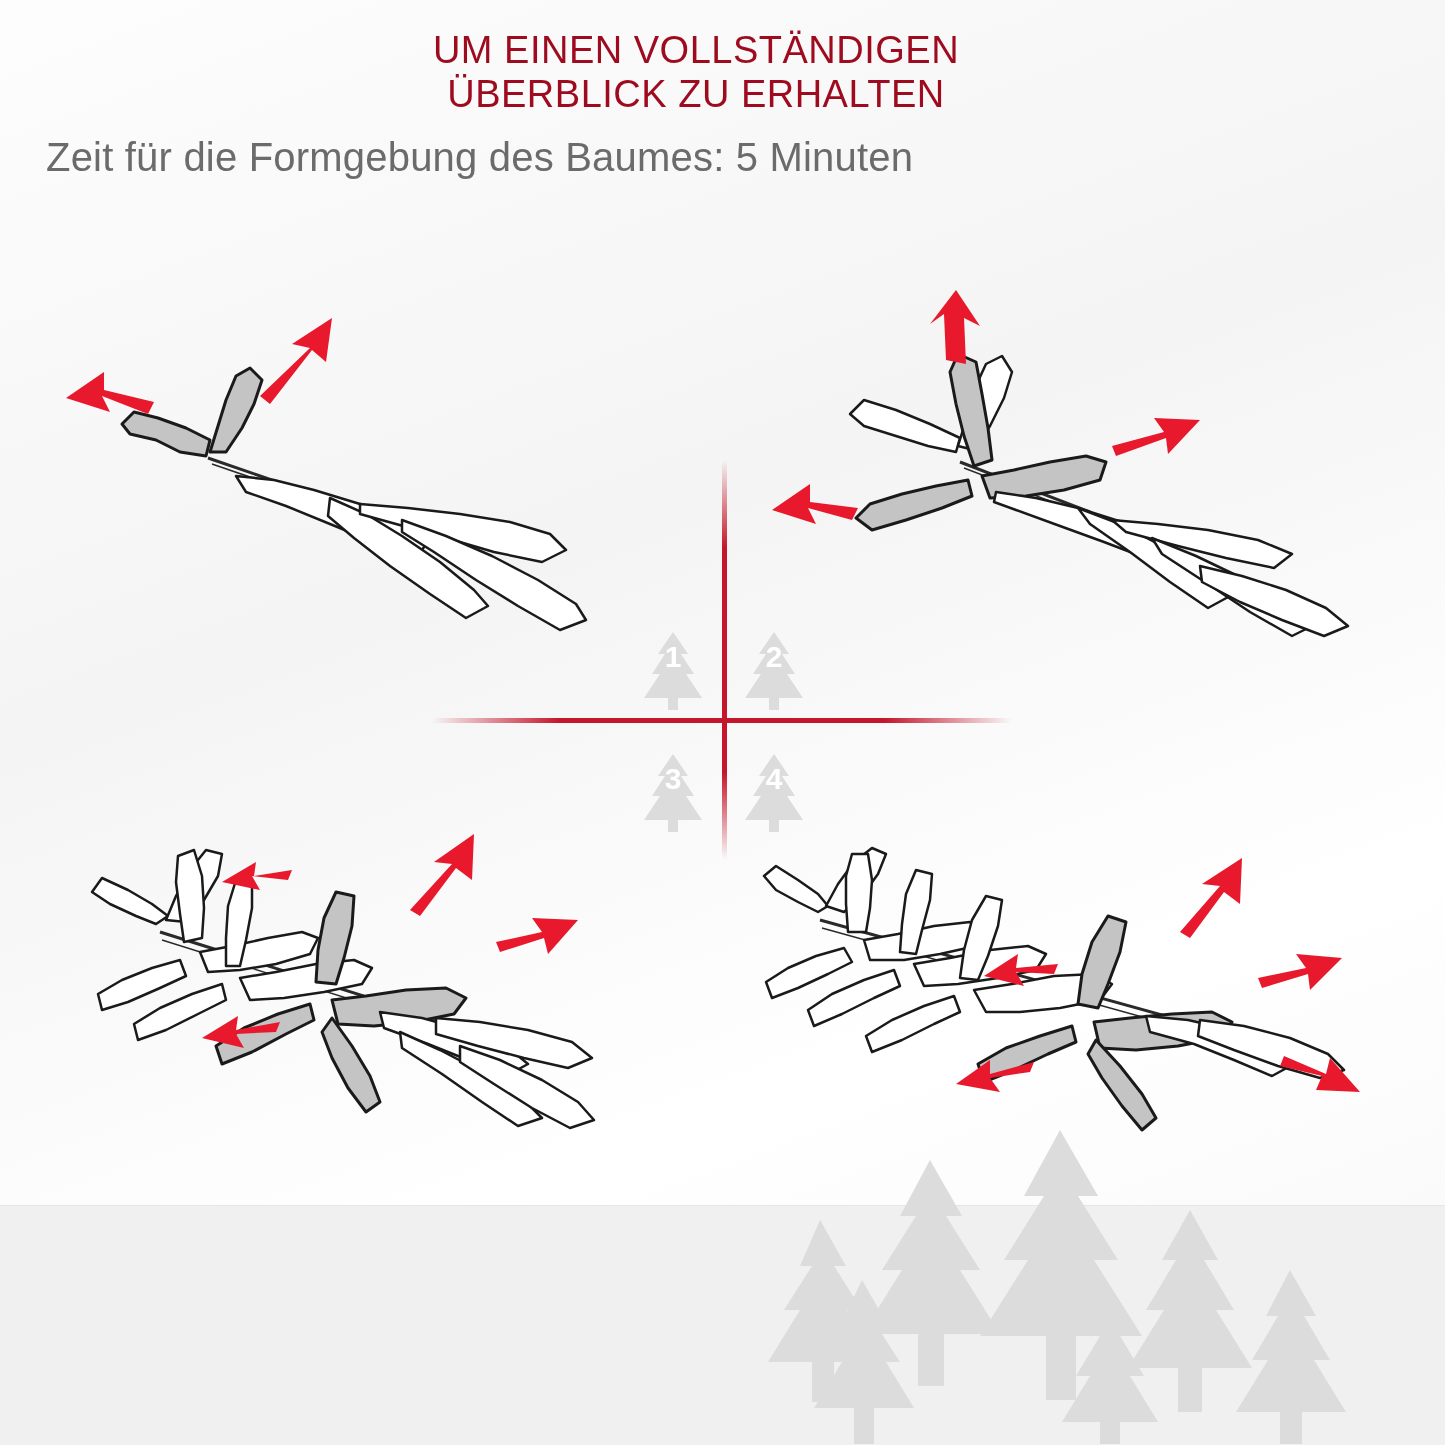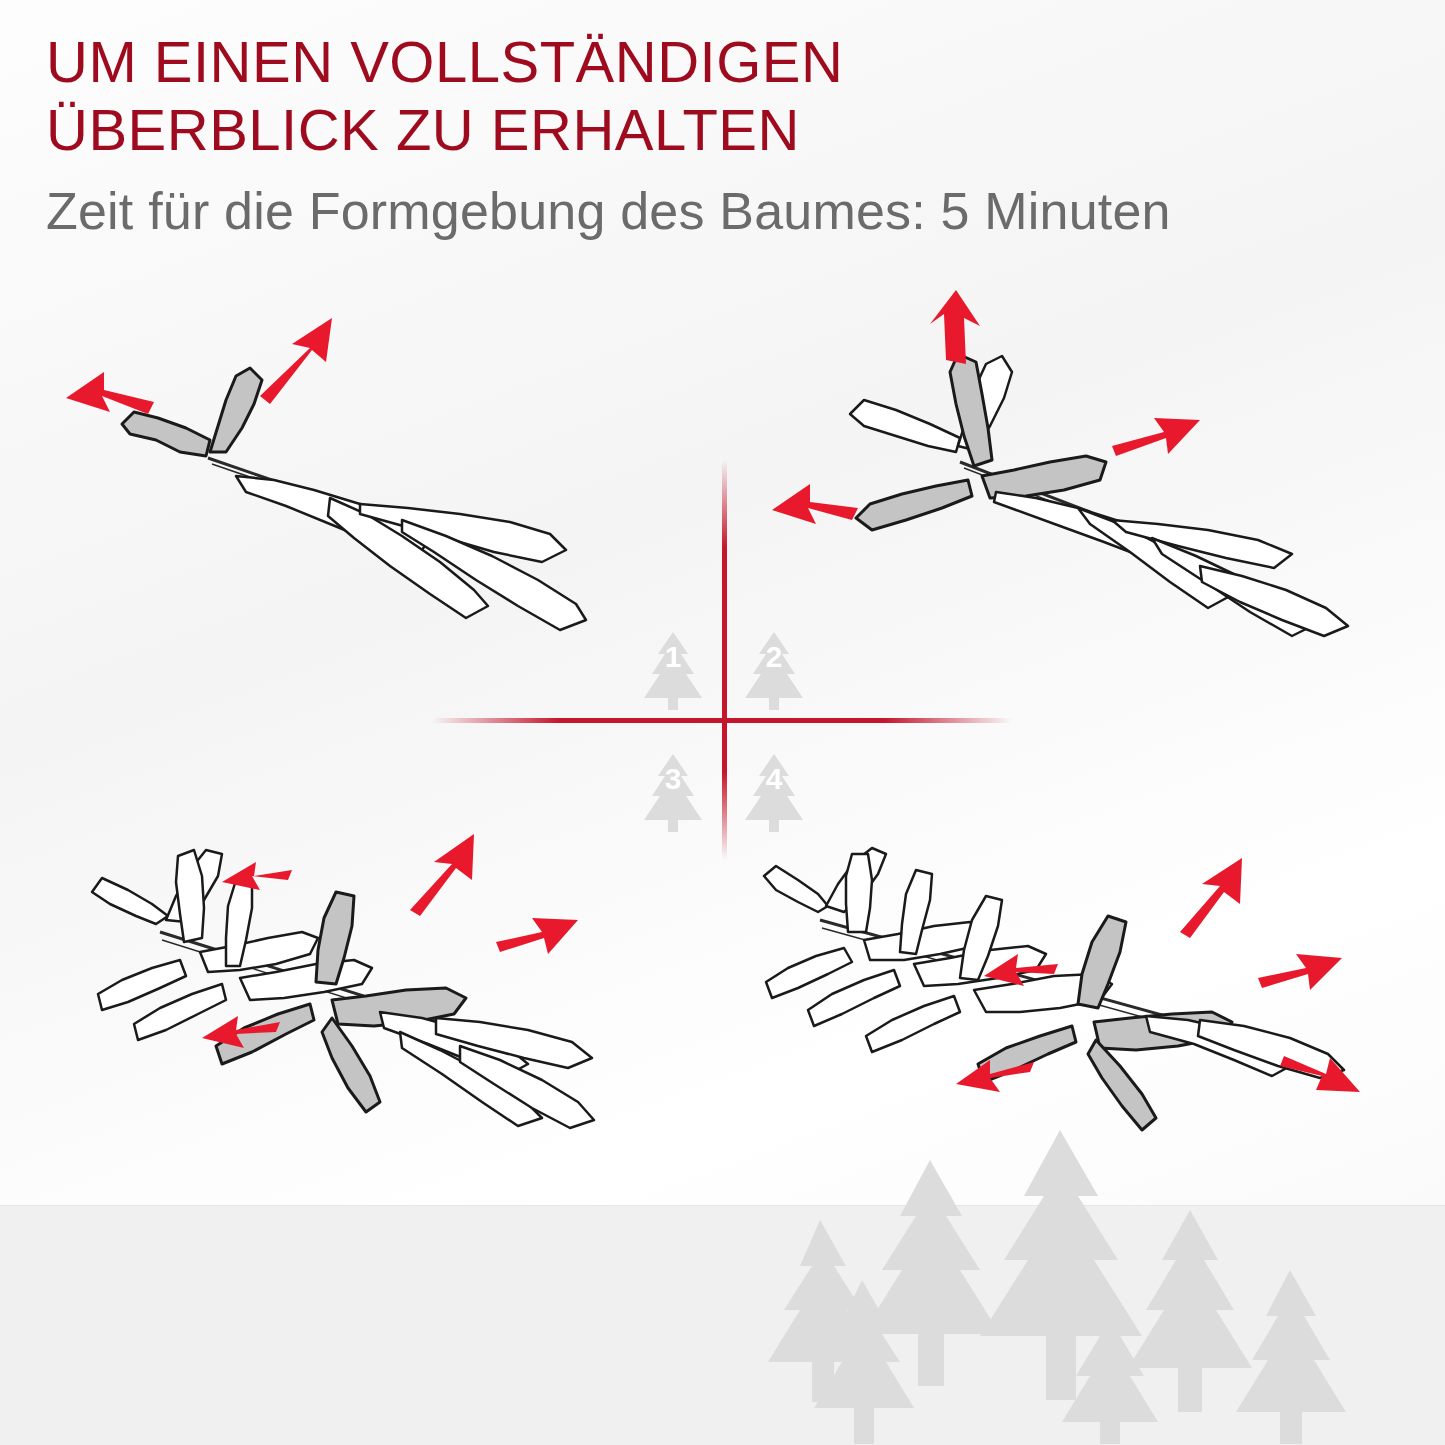--- a/index.html
+++ b/index.html
@@ -19,30 +19,31 @@
   }
   
   #header {
     position: absolute;
     left: 46px;
     top: 28px;
     width: 1300px;
   }
   #title {
     color: #9e0b1e;
-    font-size: 58px;
+    font-size: 38px;
     line-height: 1.17;
     font-weight: 400;
     letter-spacing: 0.5px;
     white-space: pre-line;
     margin: 0;
+    text-align: center;
   }
   #subtitle {
     color: #6b6b6b;
-    font-size: 52px;
+    font-size: 40px;
     line-height: 1.2;
     font-weight: 400;
     margin: 16px 0 0 0;
     letter-spacing: 0.2px;
   }
   
   #cross-v {
     position: absolute;
     left: 722px;
     top: 460px;

